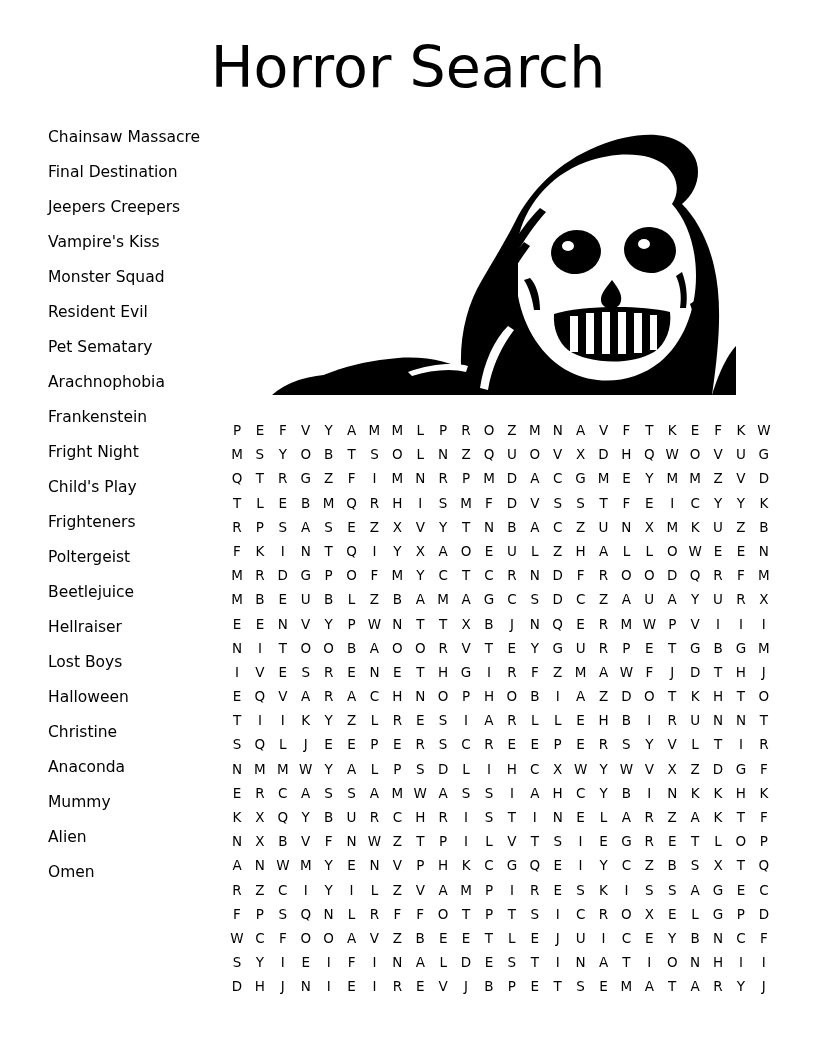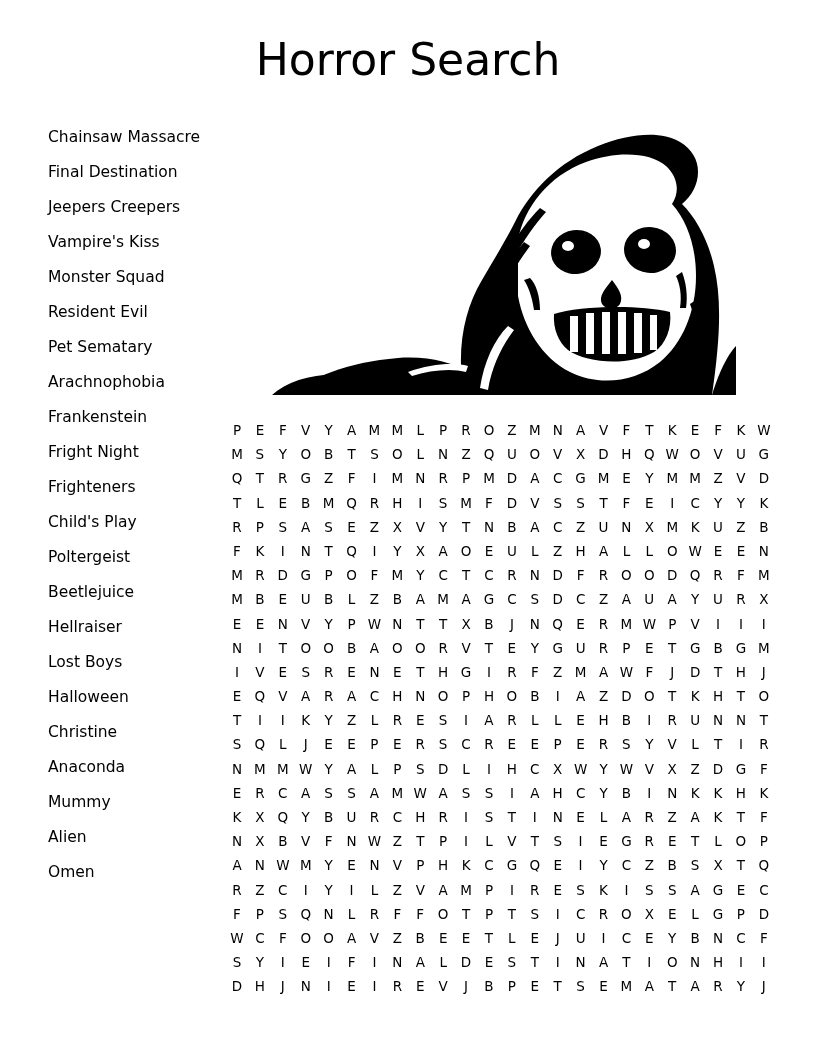--- a/index.html
+++ b/index.html
@@ -15,21 +15,21 @@
     position: relative;
     overflow: hidden;
   }
   .page {
     width: 816px;
     height: 1056px;
     position: relative;
   }
   .title {
     text-align: center;
-    font-size: 44px;
+    font-size: 57px;
     font-weight: 400;
     letter-spacing: 0px;
     padding-top: 34px;
     margin: 0;
     font-family: "DejaVu Sans", sans-serif;
   }
   .word-list {
     position: absolute;
     left: 48px;
     top: 120px;
@@ -83,22 +83,22 @@
       <div class="word-item">Chainsaw Massacre</div>
       <div class="word-item">Final Destination</div>
       <div class="word-item">Jeepers Creepers</div>
       <div class="word-item">Vampire's Kiss</div>
       <div class="word-item">Monster Squad</div>
       <div class="word-item">Resident Evil</div>
       <div class="word-item">Pet Sematary</div>
       <div class="word-item">Arachnophobia</div>
       <div class="word-item">Frankenstein</div>
       <div class="word-item">Fright Night</div>
+      <div class="word-item">Child's Play</div>
       <div class="word-item">Frighteners</div>
-      <div class="word-item">Child's Play</div>
       <div class="word-item">Poltergeist</div>
       <div class="word-item">Beetlejuice</div>
       <div class="word-item">Hellraiser</div>
       <div class="word-item">Lost Boys</div>
       <div class="word-item">Halloween</div>
       <div class="word-item">Christine</div>
       <div class="word-item">Anaconda</div>
       <div class="word-item">Mummy</div>
       <div class="word-item">Alien</div>
       <div class="word-item">Omen</div>

